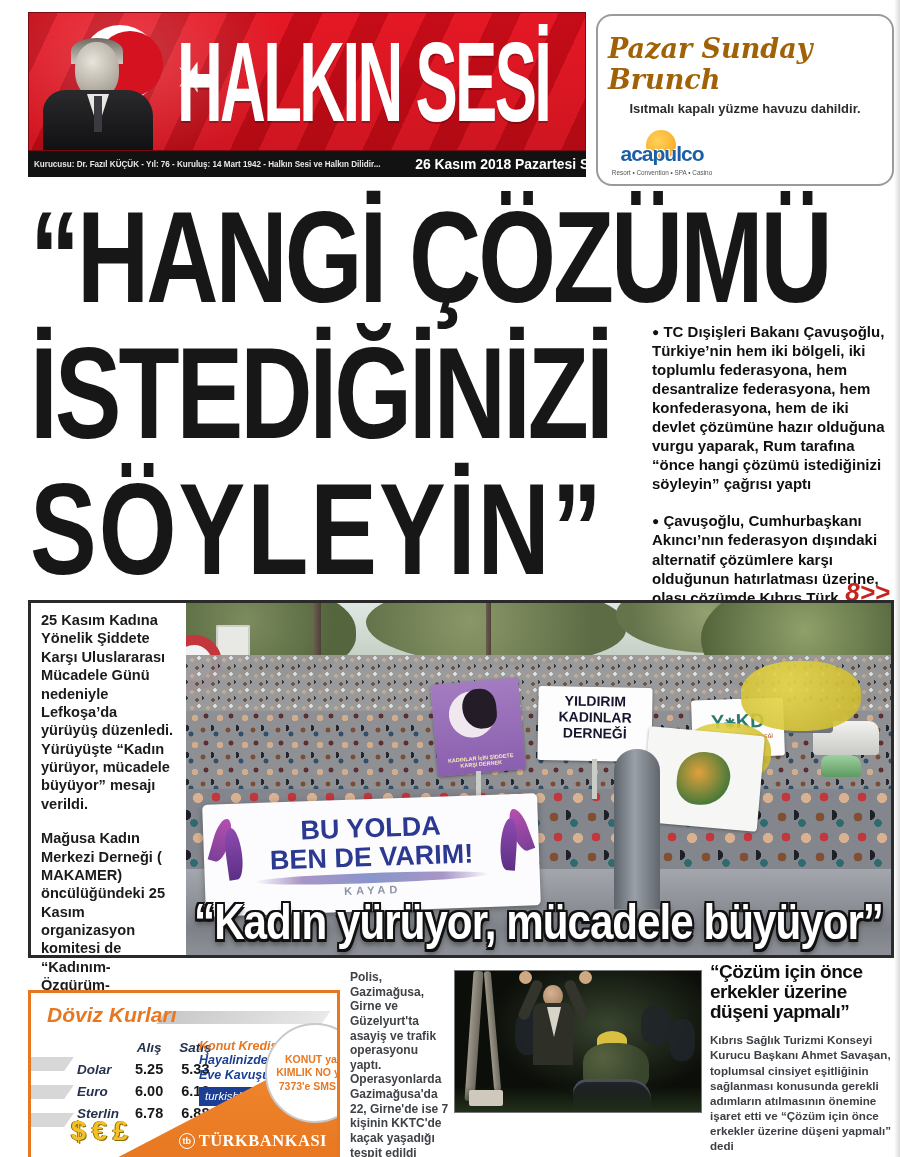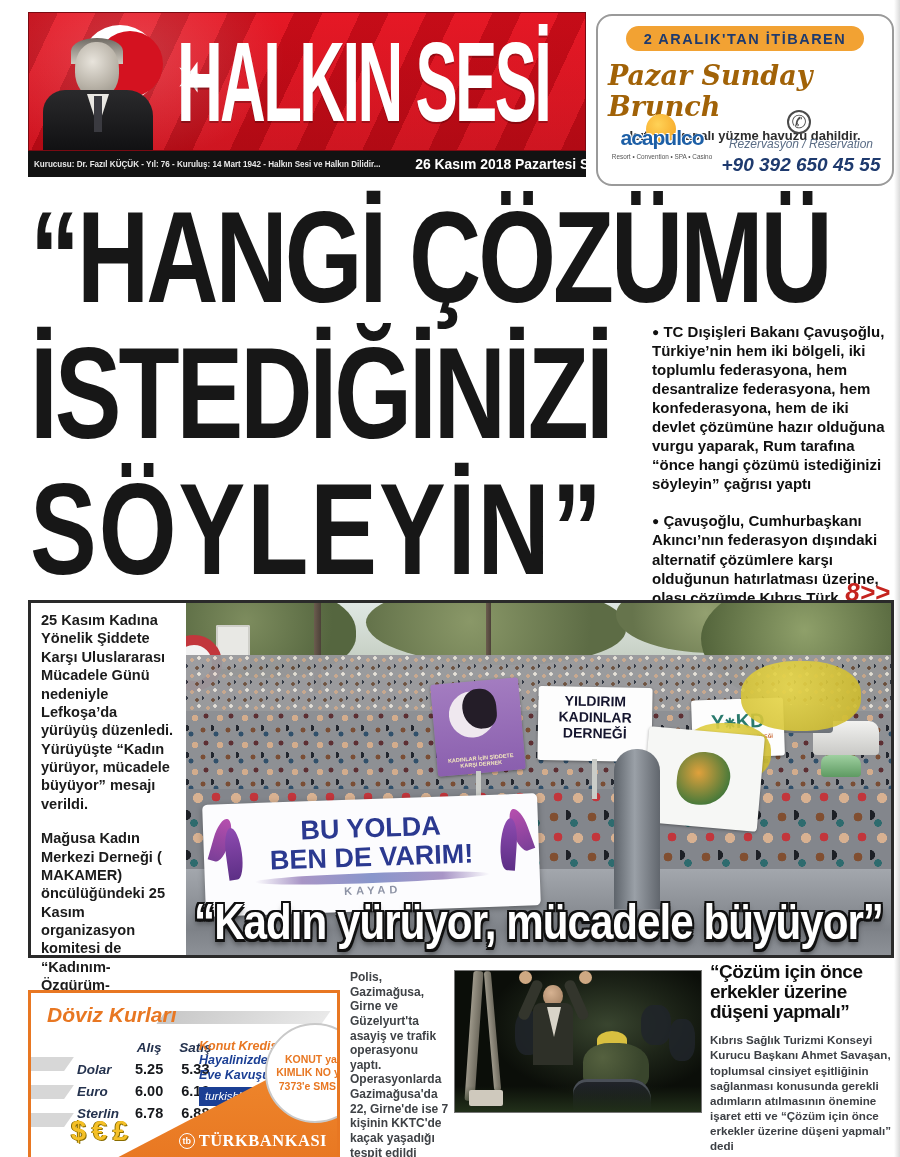--- a/index.html
+++ b/index.html
@@ -222,33 +222,27 @@
       <div class="p-tie"></div>
     </div>
     <div id="masthead-title">HALKIN SESİ</div>
   </div>
   <div id="date-strip">
     <span class="tagline">Kurucusu: Dr. Fazıl KÜÇÜK - Yıl: 76 - Kuruluş: 14 Mart 1942 - Halkın Sesi ve Halkın Dilidir...</span>
     <span class="dateline">26 Kasım 2018 Pazartesi Sayı: 24215  5.00 TL</span>
   </div>
 
   <div id="ad">
-    <div class="ad-pill">2 ARALIK'TAN İTİBAREN</div>
     <div class="ad-title">Pazar Sunday Brunch</div>
     <div class="ad-sub">Isıtmalı kapalı yüzme havuzu dahildir.</div>
     <div class="ad-bottom">
       <div class="acapulco">
         <div class="ac-sun"></div>
         <div class="ac-word">acapulco</div>
         <div class="ac-tag">Resort • Convention • SPA • Casino</div>
-      </div>
-      <div class="ad-phone">
-        <span class="phone-ic">✆</span>
-        <span class="resv">Rezervasyon / Reservation</span>
-        <div class="phone-no">+90 392 650 45 55</div>
       </div>
     </div>
   </div>
 
   <div class="hl" id="hl1">“HANGİ ÇÖZÜMÜ</div>
   <div class="hl" id="hl2">İSTEDİĞİNİZİ</div>
   <div class="hl" id="hl3">SÖYLEYİN”</div>
 
   <div id="lead-col">
     <p><span class="bullet">●</span> <span>TC Dışişleri Bakanı Çavuşoğlu, Türkiye’nin hem iki bölgeli, iki toplumlu federasyona, hem desantralize federasyona, hem konfederasyona, hem de iki devlet çözümüne hazır olduğuna vurgu yaparak, Rum tarafına “önce hangi çözümü istediğinizi söyleyin” çağrısı yaptı</span></p>

